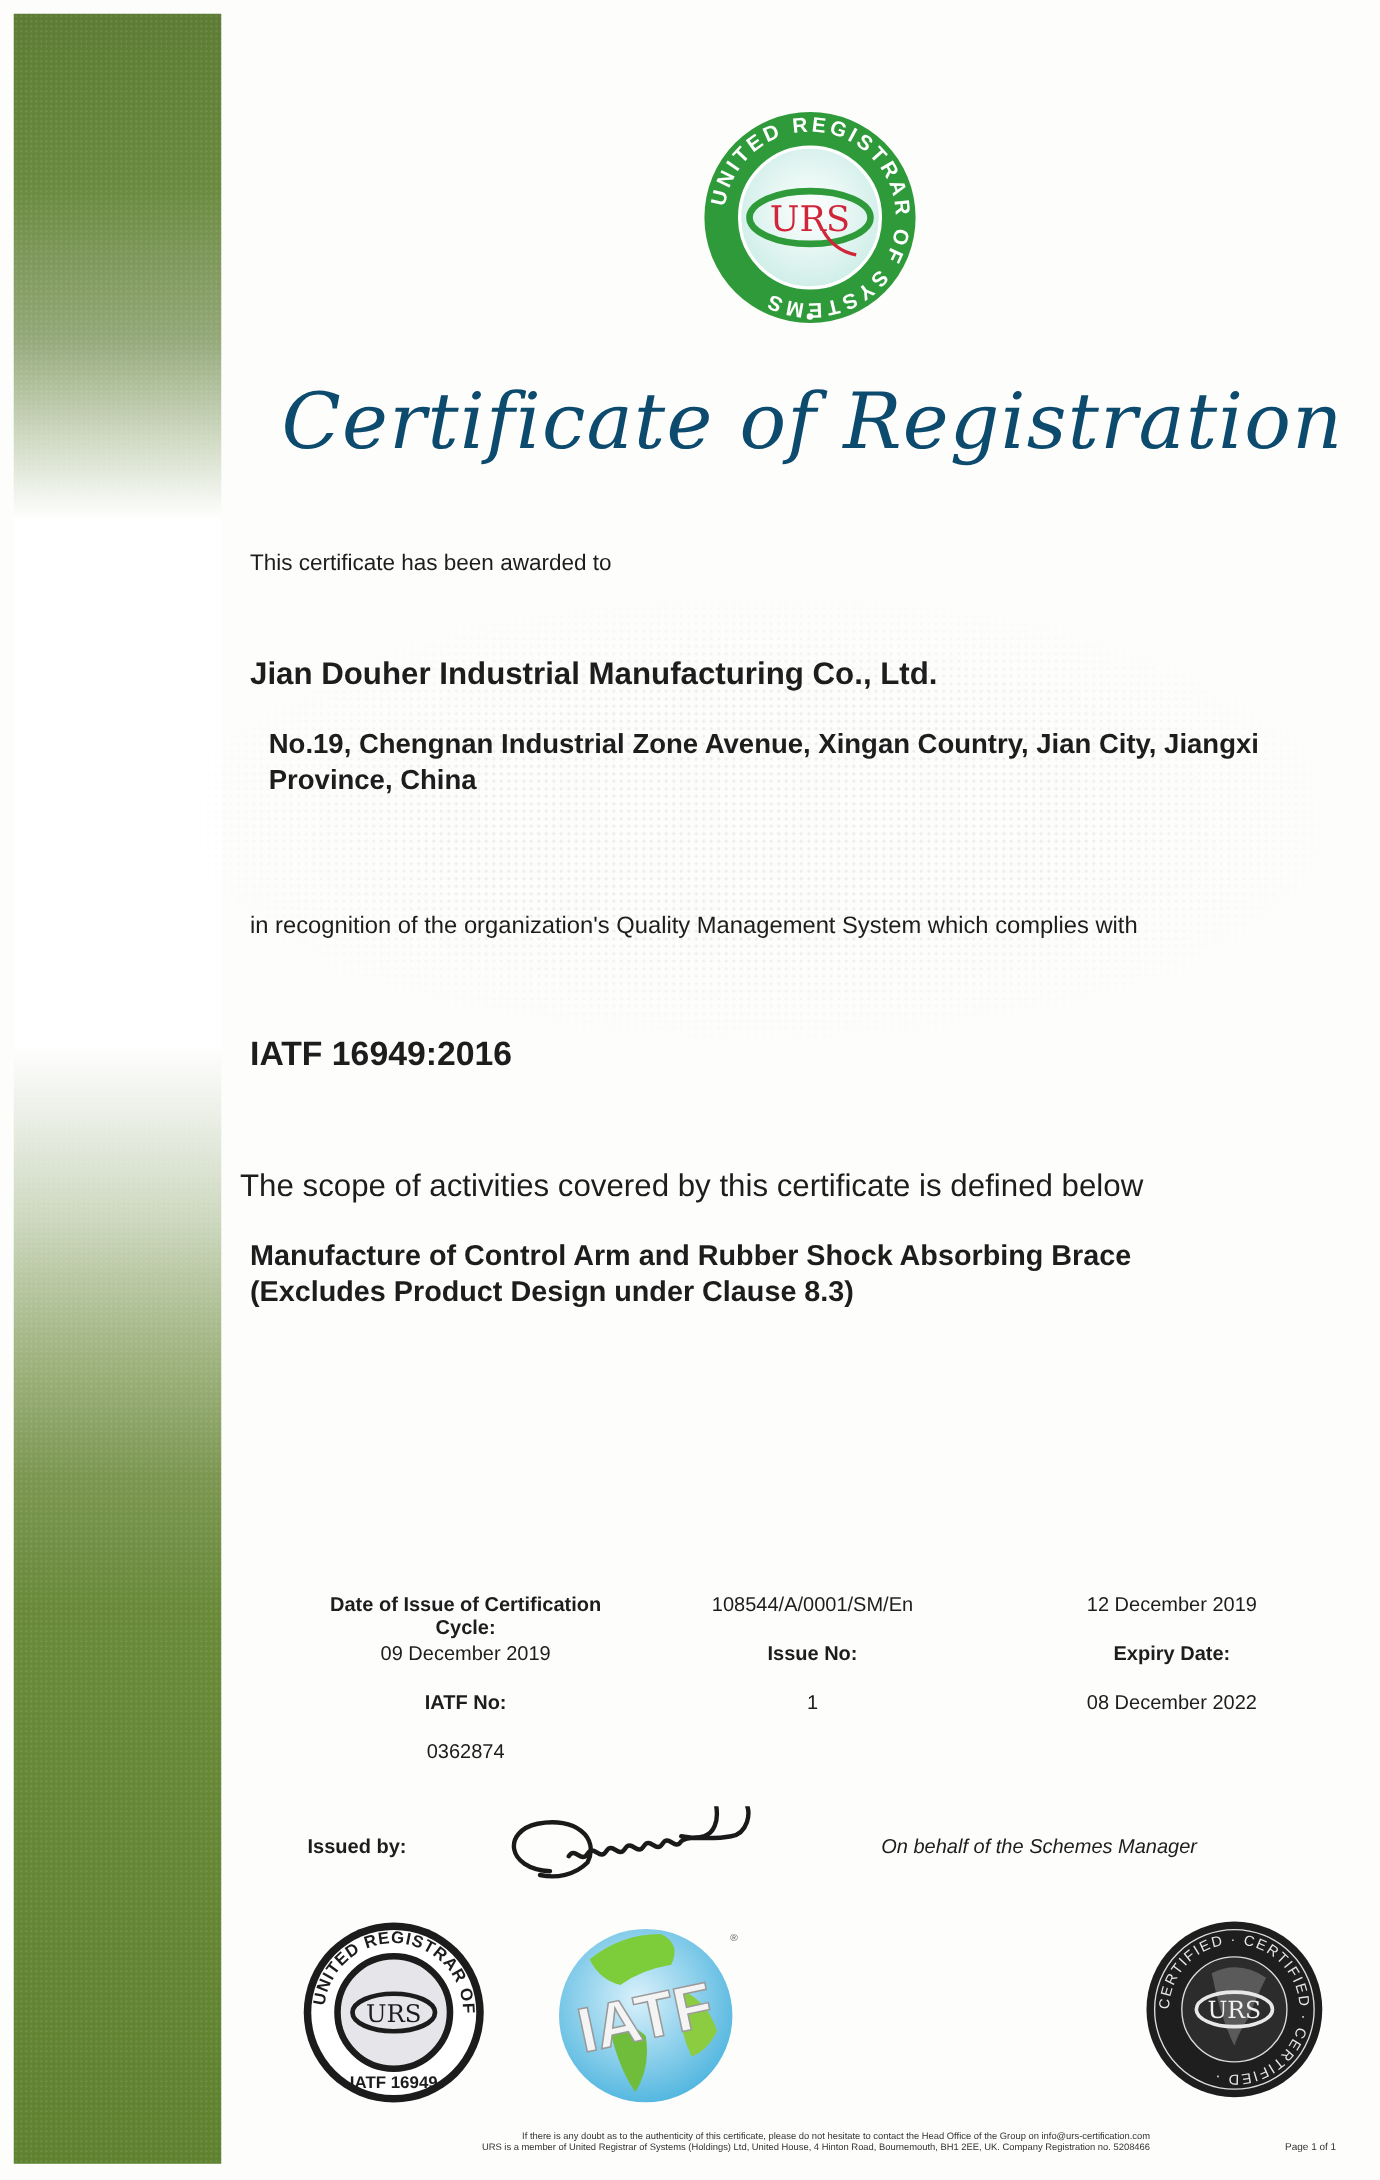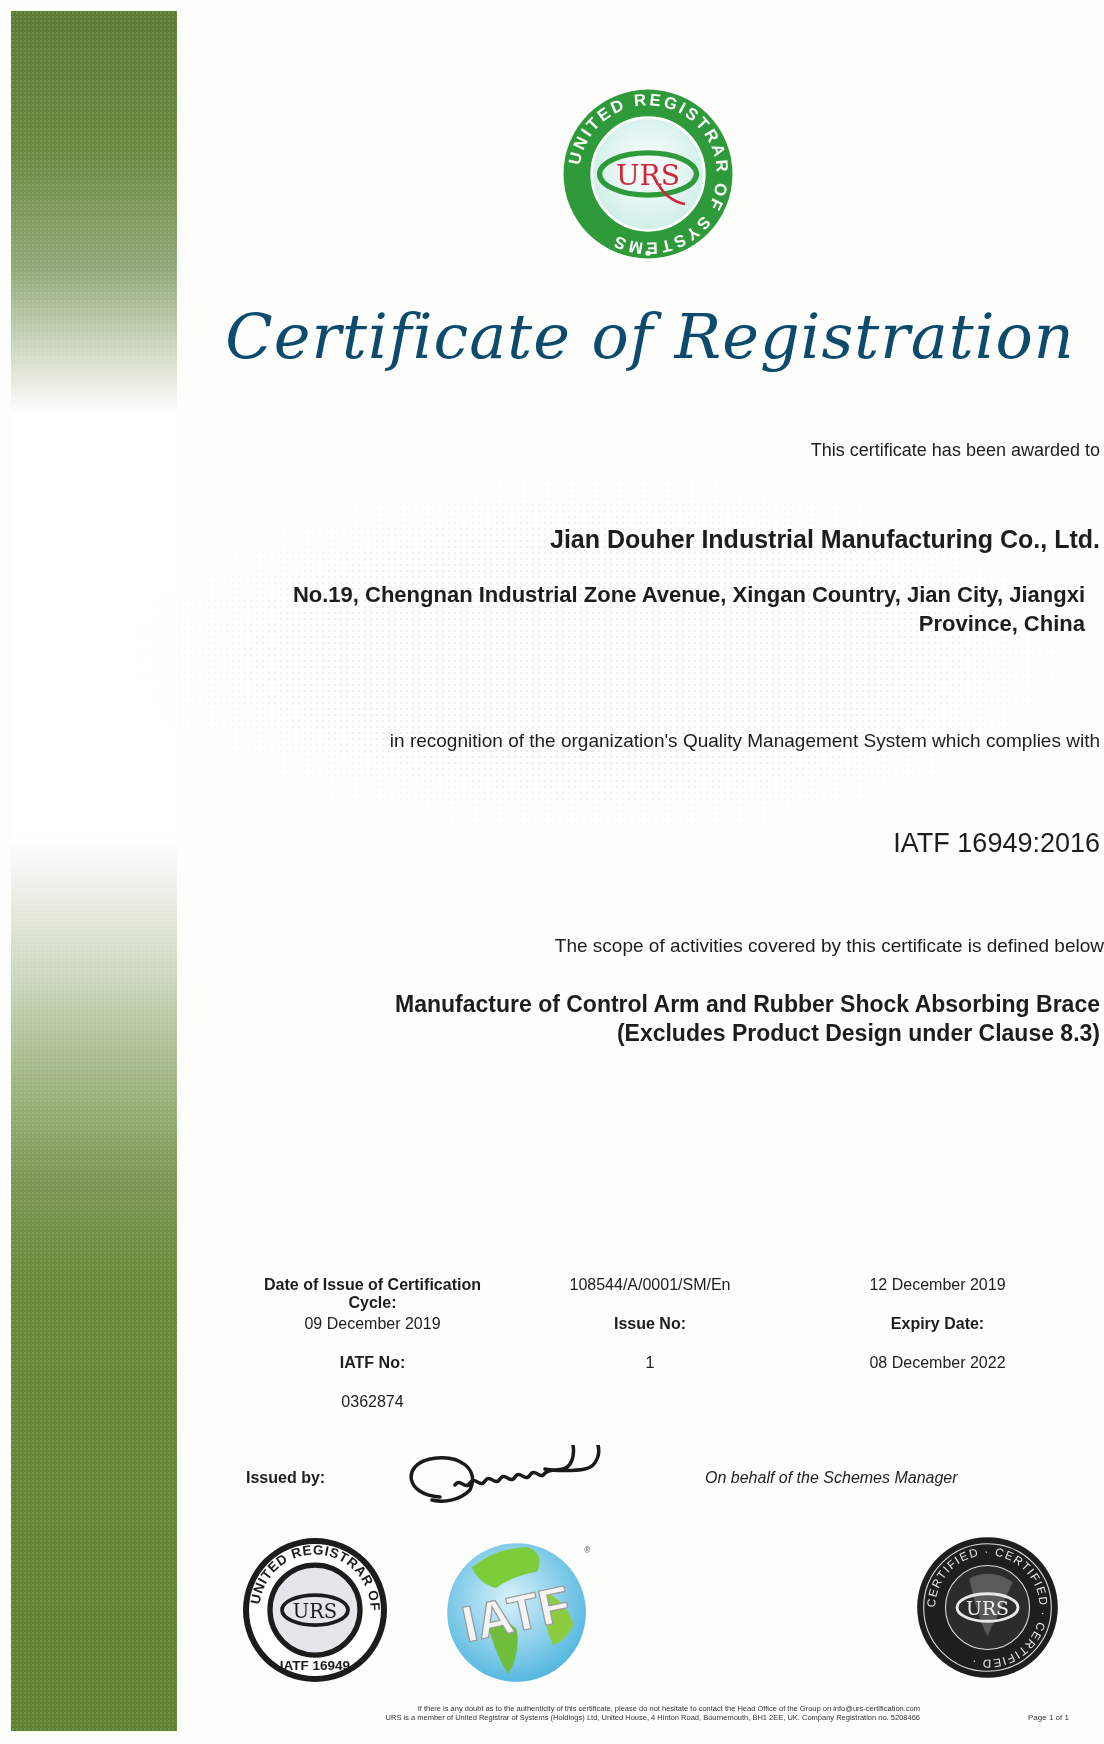--- a/index.html
+++ b/index.html
@@ -21,33 +21,33 @@
     background-size: 4px 4px; opacity: .6;
   }
   .worldmap {
     position: absolute; left: 20px; top: 430px; width: 1070px; height: 500px;
     background-image: radial-gradient(rgba(180,180,180,0.22) 1px, transparent 1.4px);
     background-size: 6px 6px;
     -webkit-mask: radial-gradient(ellipse 60% 50% at 55% 45%, #000 40%, transparent 75%);
             mask: radial-gradient(ellipse 60% 50% at 55% 45%, #000 40%, transparent 75%);
   }
   .abs { position: absolute; }
-  .center { text-align: right; }
+  .center { text-align: left; }
   .top-logo { left: 560px; top: 86px; width: 176px; height: 176px; }
   .title {
     left: 200px; width: 900px; top: 300px; text-align: center;
     font-family: "DejaVu Serif", serif; font-style: italic; font-size: 62px;
     color: #0c4a6e; letter-spacing: 1px;
   }
   .t-award { left: 200px; width: 900px; top: 440px; font-size: 18px; }
   .t-company { left: 200px; width: 900px; top: 525px; font-size: 25px; font-weight: bold; }
   .t-address { left: 215px; width: 870px; top: 580px; font-size: 22px; line-height: 29px; font-weight: bold; }
   .t-recog { left: 200px; width: 900px; top: 730px; font-size: 19px; }
-  .t-standard { left: 200px; width: 900px; top: 828px; font-size: 27px; font-weight: normal; }
-  .t-scope-intro { left: 204px; width: 900px; top: 935px; font-size: 19px; }
+  .t-standard { left: 200px; width: 900px; top: 828px; font-size: 27px; font-weight: bold; }
+  .t-scope-intro { left: 192px; width: 900px; top: 935px; font-size: 25px; }
   .t-scope { left: 200px; width: 900px; top: 990px; font-size: 23px; font-weight: bold; line-height: 29px; }
   .details {
     position: absolute; left: 255px; top: 1276px; width: 810px;
     display: grid; grid-template-columns: 235px 320px 255px; grid-row-gap: 0;
     font-size: 16px; text-align: center;
   }
   .details .lbl { font-weight: bold; height: 39px; }
   .details .val { height: 39px; }
   .issued { left: 246px; top: 1469px; font-size: 16px; font-weight: bold; }
   .sig { left: 400px; top: 1445px; width: 260px; height: 70px; }

